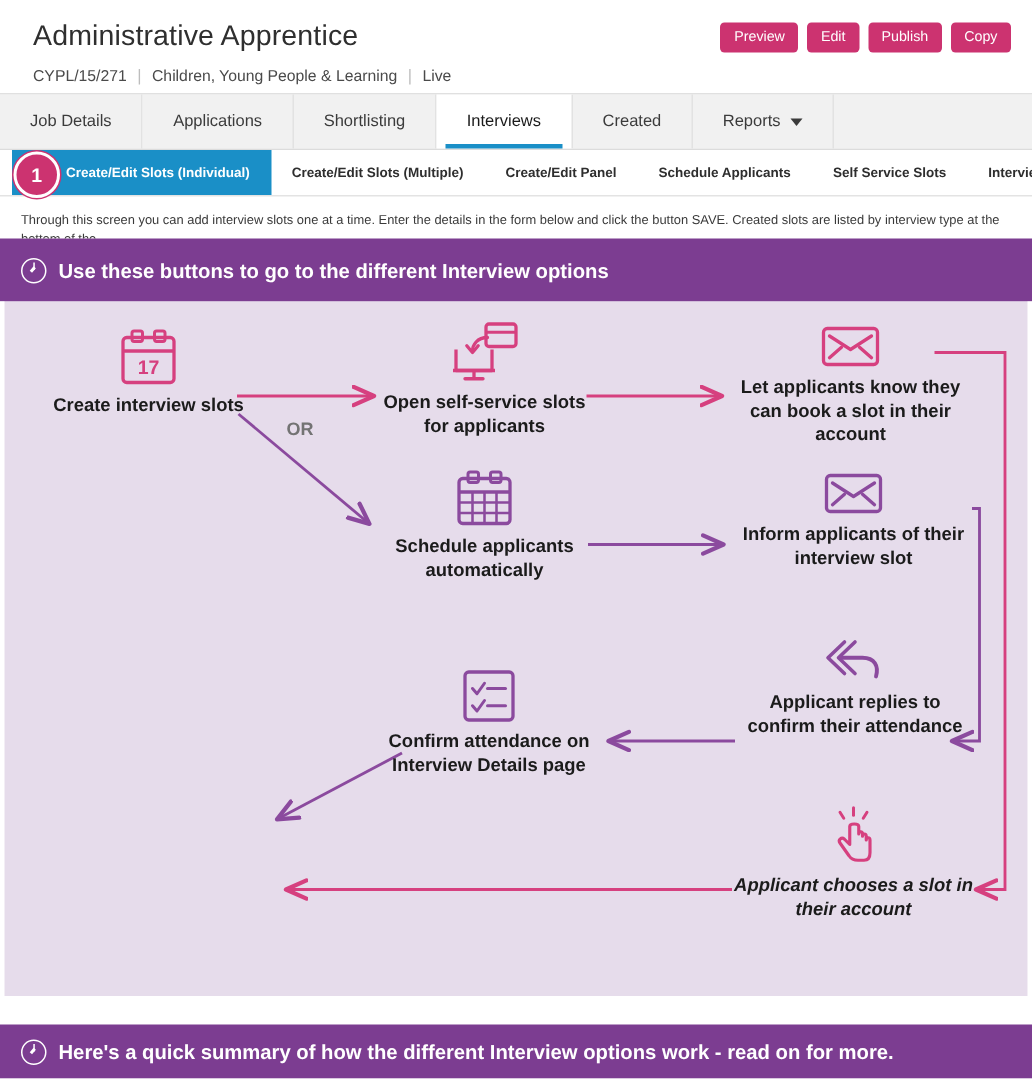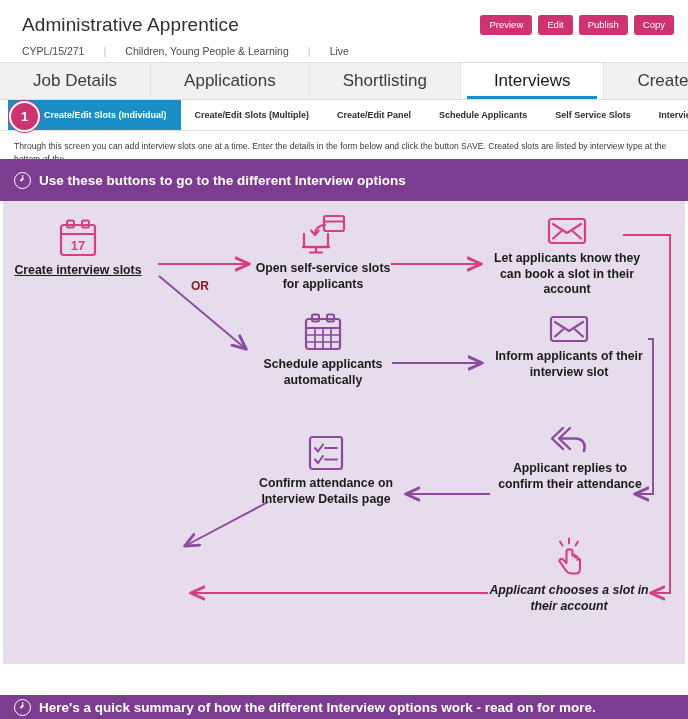--- a/index.html
+++ b/index.html
@@ -32,21 +32,21 @@
     letter-spacing: .1px;
     margin: 0;
     line-height: 22px;
   }
   .meta-row {
     margin-top: 9px;
     font-size: 10.5px;
     color: #4a4a4a;
     display: flex;
     align-items: center;
-    gap: 19px;
+    gap: 7px;
   }
   .meta-sep { color: #bdbdbd; font-size: 11px; }
 
   .action-buttons {
     position: absolute;
     top: 15px;
     right: 14px;
     display: flex;
     gap: 6px;
   }
@@ -68,22 +68,22 @@
     align-items: stretch;
     height: 36px;
     background: #f1f1f1;
     border-top: 1px solid #e0e0e0;
     border-bottom: 1px solid #dcdcdc;
     padding-left: 0;
   }
   .tab {
     display: flex;
     align-items: center;
-    padding: 0 33px;
-    font-size: 17px;
+    padding: 0 20px;
+    font-size: 11px;
     color: #3b3b3b;
     border-right: 1px solid #e2e2e2;
     background: #f1f1f1;
     cursor: pointer;
     position: relative;
     white-space: nowrap;
   }
   .tab.active {
     background: #ffffff;
     color: #1a1a1a;
@@ -166,21 +166,21 @@
     color: #ffffff;
     display: flex;
     align-items: center;
     gap: 8px;
     padding: 0 14px;
     font-size: 13.5px;
     font-weight: bold;
     box-sizing: border-box;
   }
   .callout.top { height: 42px; }
-  .callout.bottom { height: 24px; position: absolute; left: 0; right: 0; bottom: 0; }
+  .callout.bottom { height: 36px; position: absolute; left: 0; right: 0; bottom: 0; }
   .callout-icon {
     width: 15px; height: 15px;
     border-radius: 50%;
     border: 1.6px solid #ffffff;
     position: relative;
     flex: 0 0 auto;
   }
   .callout-icon::before {
     content: "";
     position: absolute;
@@ -218,21 +218,21 @@
     font-weight: bold;
     line-height: 15.5px;
     color: #1b1b1b;
   }
   .node .icon { display: block; margin: 0 auto 4px; }
   .node-label { display: block; }
   .or-label {
     position: absolute;
     font-size: 12px;
     font-weight: bold;
-    color: #7f1d1d;
+    color: #737373;
   }
 </style>
 </head>
 <body>
 
 <div class="app">
 
   <div class="header">
     <h1 class="job-title">Administrative Apprentice</h1>
     <div class="meta-row">
@@ -326,21 +326,21 @@
 
       <path d="M645,138 L650,138 L650,293 L632,293" fill="none" stroke="#8b4a9e" stroke-width="1.9" stroke-linejoin="miter" marker-end="url(#ahPurple)"></path>
 
       <line x1="487" y1="293" x2="403" y2="293" stroke="#8b4a9e" stroke-width="1.9" marker-end="url(#ahPurple)"></line>
 
       <line x1="265" y1="301" x2="182" y2="345" stroke="#8b4a9e" stroke-width="1.9" marker-end="url(#ahPurple)"></line>
 
       <line x1="485" y1="392" x2="188" y2="392" stroke="#d6407f" stroke-width="1.9" marker-end="url(#ahPink)"></line>
     </svg>
 
-    <div class="node" style="left:1px; top:18px; width:148px;text-decoration:underline;">
+    <div class="node" style="left:22px; top:18px; width:148px;">
       <svg class="icon" width="42" height="40" viewBox="0 0 42 40">
         <rect x="4" y="6" width="34" height="30" rx="2.5" fill="none" stroke="#d6407f" stroke-width="2.2"></rect>
         <line x1="4" y1="15" x2="38" y2="15" stroke="#d6407f" stroke-width="2.2"></line>
         <rect x="10" y="1.6" width="7" height="7" rx="1.4" fill="none" stroke="#d6407f" stroke-width="2"></rect>
         <rect x="25" y="1.6" width="7" height="7" rx="1.4" fill="none" stroke="#d6407f" stroke-width="2"></rect>
         <text x="21" y="30.5" font-family="Liberation Sans, sans-serif" font-size="13" font-weight="bold" fill="#d6407f" text-anchor="middle">17</text>
       </svg>
       <span class="node-label">Create interview slots</span>
     </div>
 
@@ -397,21 +397,21 @@
 
     <div class="node" style="left:487px; top:222px; width:160px;">
       <svg class="icon" width="44" height="34" viewBox="0 0 44 34">
         <path d="M15,5 L4,15.5 L15,26" fill="none" stroke="#8b4a9e" stroke-width="2.4" stroke-linecap="round" stroke-linejoin="round"></path>
         <path d="M22,5 L11,15.5 L22,26" fill="none" stroke="#8b4a9e" stroke-width="2.4" stroke-linecap="round" stroke-linejoin="round"></path>
         <path d="M13,15.5 L27,15.5 C35,15.5 38,21 36,28" fill="none" stroke="#8b4a9e" stroke-width="2.6" stroke-linecap="round"></path>
       </svg>
       <span class="node-label">Applicant replies to confirm their attendance</span>
     </div>
 
-    <div class="node" style="left:243px; top:233px; width:160px;">
+    <div class="node" style="left:243px; top:244px; width:160px;">
       <svg class="icon" width="38" height="38" viewBox="0 0 38 38">
         <rect x="3" y="3" width="32" height="32" rx="2.5" fill="none" stroke="#8b4a9e" stroke-width="2.2"></rect>
         <path d="M8,14 L11,17.5 L16,10.5" fill="none" stroke="#8b4a9e" stroke-width="2" stroke-linecap="round" stroke-linejoin="round"></path>
         <line x1="18" y1="14" x2="30" y2="14" stroke="#8b4a9e" stroke-width="2" stroke-linecap="round"></line>
         <path d="M8,25.5 L11,29 L16,22" fill="none" stroke="#8b4a9e" stroke-width="2" stroke-linecap="round" stroke-linejoin="round"></path>
         <line x1="18" y1="25.5" x2="30" y2="25.5" stroke="#8b4a9e" stroke-width="2" stroke-linecap="round"></line>
       </svg>
       <span class="node-label">Confirm attendance on Interview Details page</span>
     </div>
 

